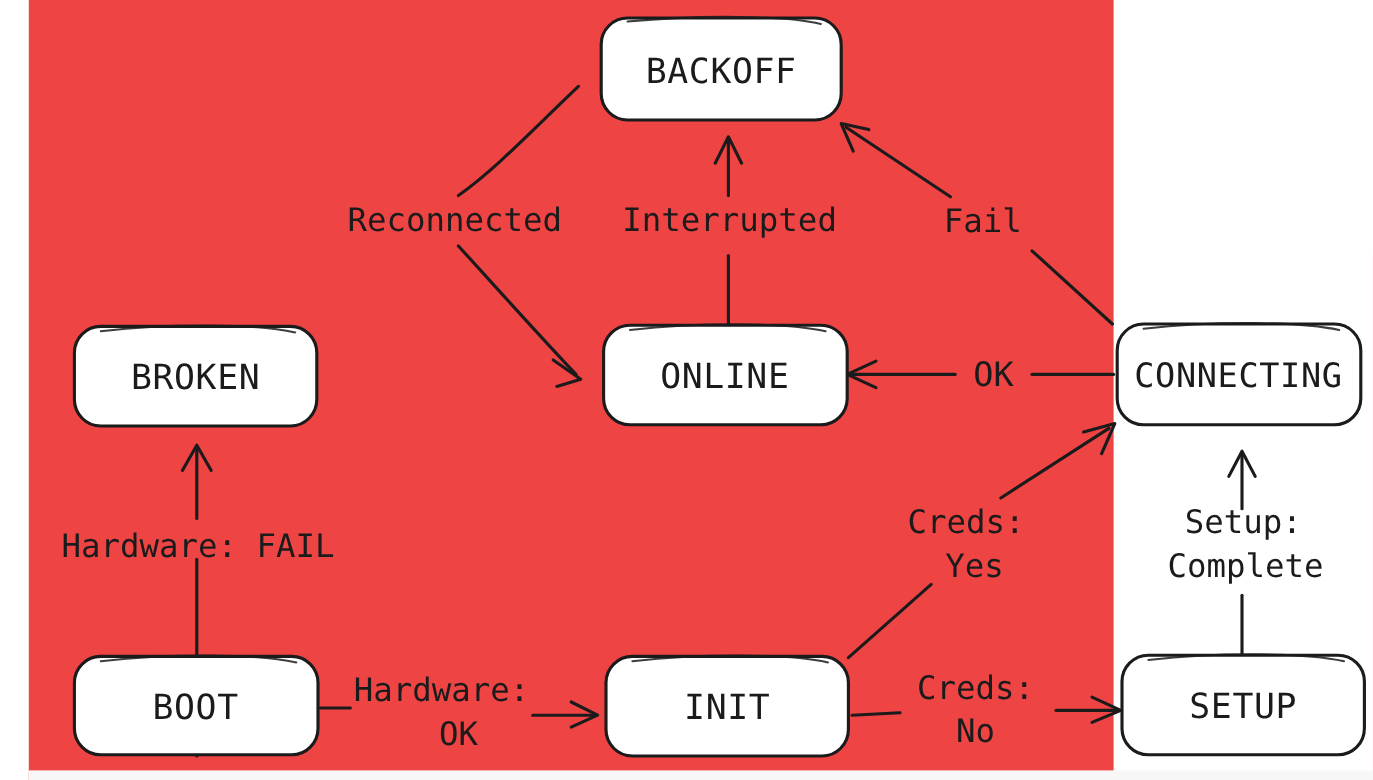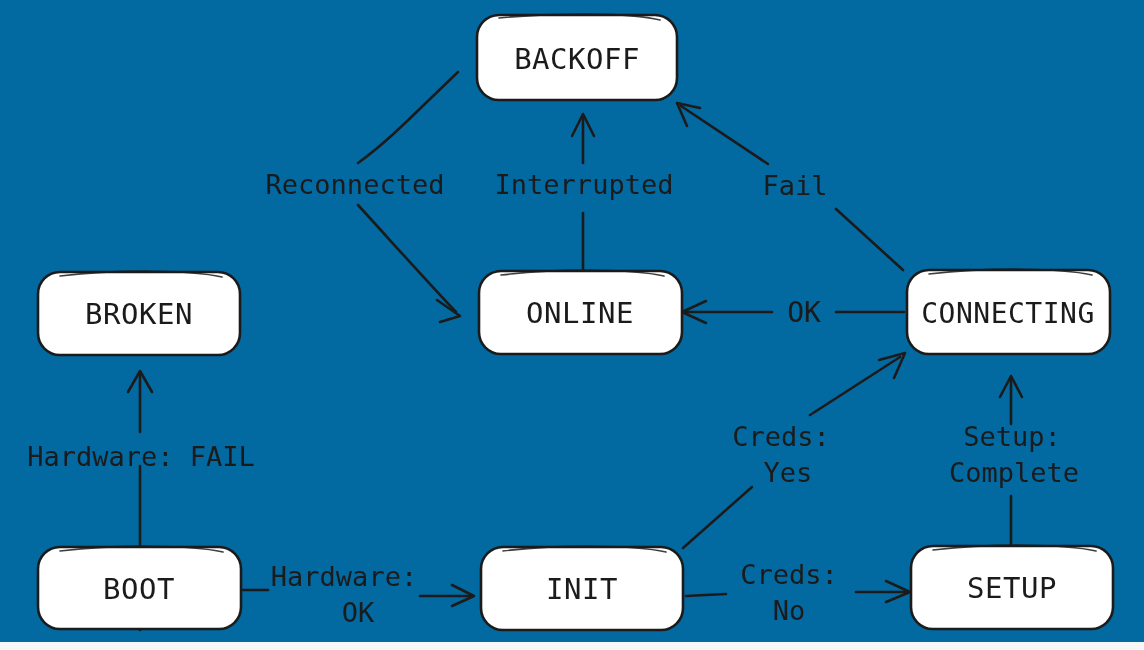--- a/index.html
+++ b/index.html
@@ -9,23 +9,24 @@
     background: #ffffff;
   }
   body {
     width: 1144px;
     height: 650px;
     overflow: hidden;
     font-family: "DejaVu Sans Mono", "Liberation Mono", monospace;
   }
   #diagram-root {
     position: relative;
-    width: 1144px;
+    width: 904px;
     height: 650px;
-    background: #0369a1;
+    background: #ef4444;
+    margin-left: 24px;
   }
   #diagram-svg {
     position: absolute;
     top: 0;
     left: 0;
     width: 1144px;
     height: 650px;
     display: block;
   }
   .node-label {

